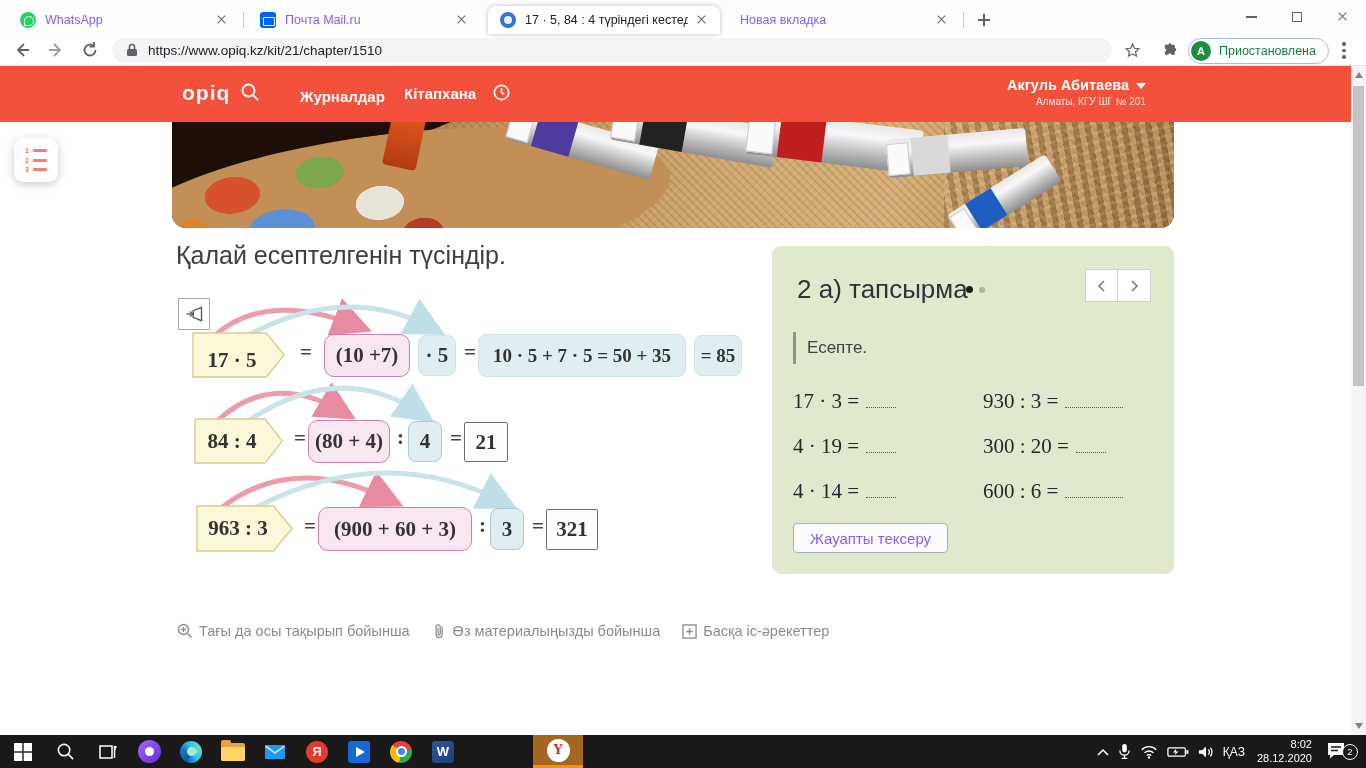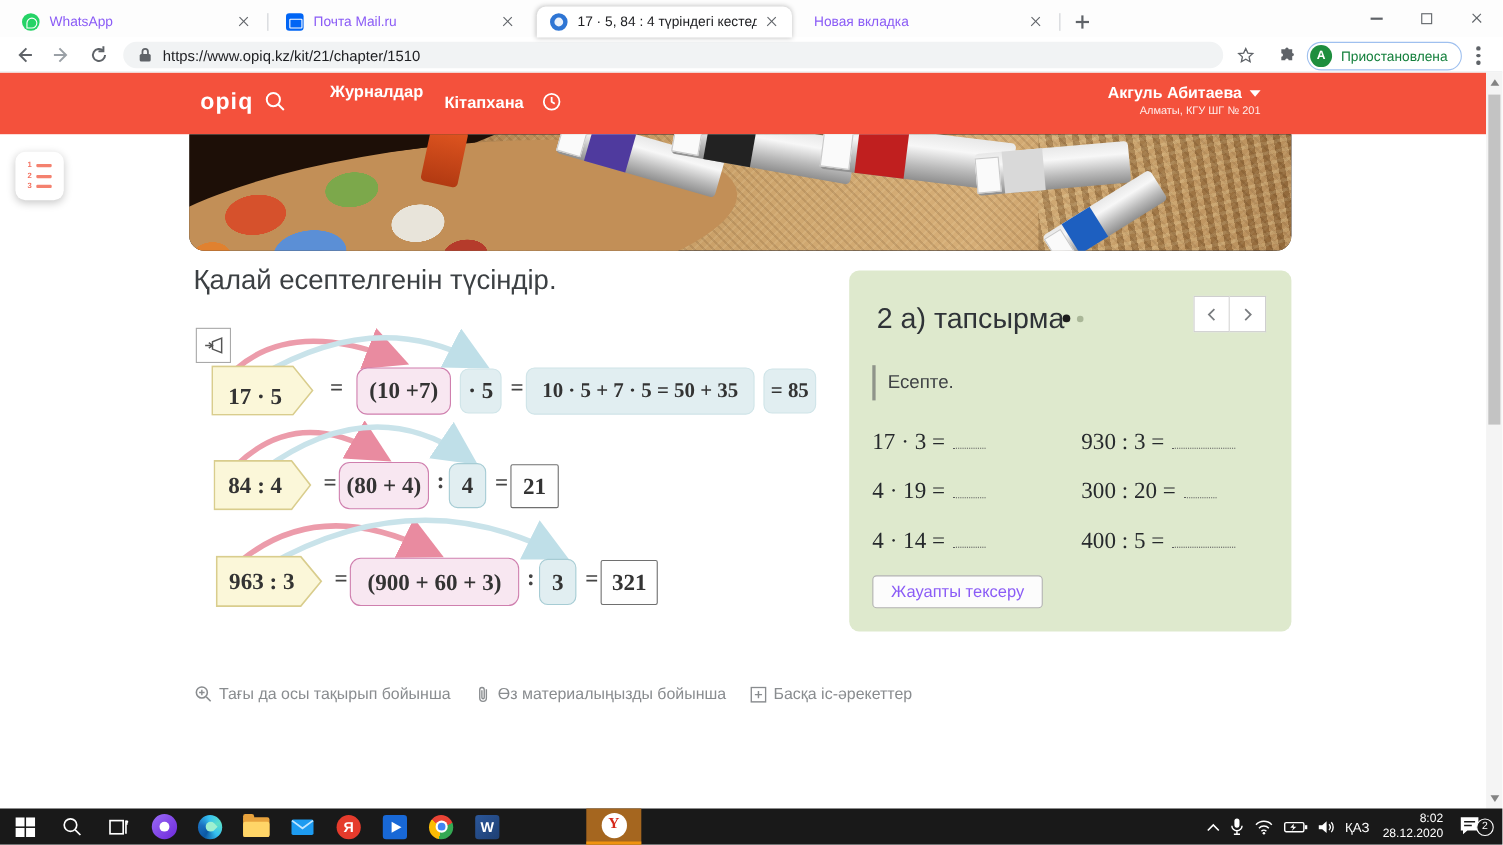--- a/index.html
+++ b/index.html
@@ -48,21 +48,21 @@
   .sb-arrow { position:absolute; left:3.5px; width:0; height:0; }
   .sb-up { top:6px; border-left:4px solid transparent; border-right:4px solid transparent; border-bottom:6px solid #838383; }
   .sb-down { bottom:6px; border-left:4px solid transparent; border-right:4px solid transparent; border-top:6px solid #838383; }
   .sb-thumb { position:absolute; left:2px; top:20px; width:11px; height:300px; background:#c3c3c3; }
 
   
   .page { position:absolute; left:0; top:66px; width:1366px; height:669px; background:#fff; overflow:hidden; }
   .site-header { position:absolute; left:0; top:0; width:1351px; height:56px; background:#f4513c; }
   .logo { position:absolute; left:182px; top:15px; color:#fff; font-size:21px; font-weight:bold; letter-spacing:1px; }
   .hdr-search { position:absolute; left:240px; top:16px; }
-  .hdr-nav1 { position:absolute; left:300px; top:9px; color:#fff; font-size:15px; font-weight:bold; }
+  .hdr-nav1 { position:absolute; left:300px; top:22px; color:#fff; font-size:15px; font-weight:bold; }
   .hdr-nav2 { position:absolute; left:404px; top:19px; color:#fff; font-size:15px; font-weight:bold; }
   .hdr-clock { position:absolute; left:492px; top:17px; }
   .hdr-user { position:absolute; right:205px; top:10px; text-align:right; color:#fff; }
   .user-name { font-size:14.5px; font-weight:bold; display:inline-block; }
   .user-caret { display:inline-block; width:0; height:0; border-left:5px solid transparent; border-right:5px solid transparent; border-top:6px solid #fff; margin-left:7px; vertical-align:middle; }
   .user-org { font-size:10px; color:rgba(255,255,255,.9); margin-top:2px; }
 
   
   .hero { position:absolute; left:172px; top:56px; width:1002px; height:106px; border-radius:0 0 14px 14px; overflow:hidden; background:#1d0f07; }
   .hero-burlap { position:absolute; left:120px; top:0; width:882px; height:106px;
@@ -432,21 +432,21 @@
             </svg>
         </div>
       </div>
       <div class="tp-instr">Есепте.</div>
 
       <div class="ex-item" style="left:21px;top:143px"><span>17 · 3 =</span><span class="blank w-sm"></span></div>
       <div class="ex-item" style="left:211px;top:143px"><span>930 : 3 =</span><span class="blank w-lg"></span></div>
       <div class="ex-item" style="left:21px;top:188px"><span>4 · 19 =</span><span class="blank w-sm"></span></div>
       <div class="ex-item" style="left:211px;top:188px"><span>300 : 20 =</span><span class="blank w-sm"></span></div>
       <div class="ex-item" style="left:21px;top:233px"><span>4 · 14 =</span><span class="blank w-sm"></span></div>
-      <div class="ex-item" style="left:211px;top:233px"><span>400 : 5 =</span><span class="blank w-lg"></span></div>
+      <div class="ex-item" style="left:211px;top:233px"><span>600 : 6 =</span><span class="blank w-lg"></span></div>
 
       <div class="check-btn">Жауапты тексеру</div>
     </div>
 
     <div class="footer-links">
       <div class="flink">
         <svg width="16" height="16" viewBox="0 0 16 16">
             <circle cx="6.5" cy="6.5" r="5" fill="none" stroke="#898c8f" stroke-width="1.4"></circle>
             <path d="M10.5 10.5 L14.5 14.5" stroke="#898c8f" stroke-width="1.4"></path>
             <path d="M6.5 4 V9 M4 6.5 H9" stroke="#898c8f" stroke-width="1.3"></path>

